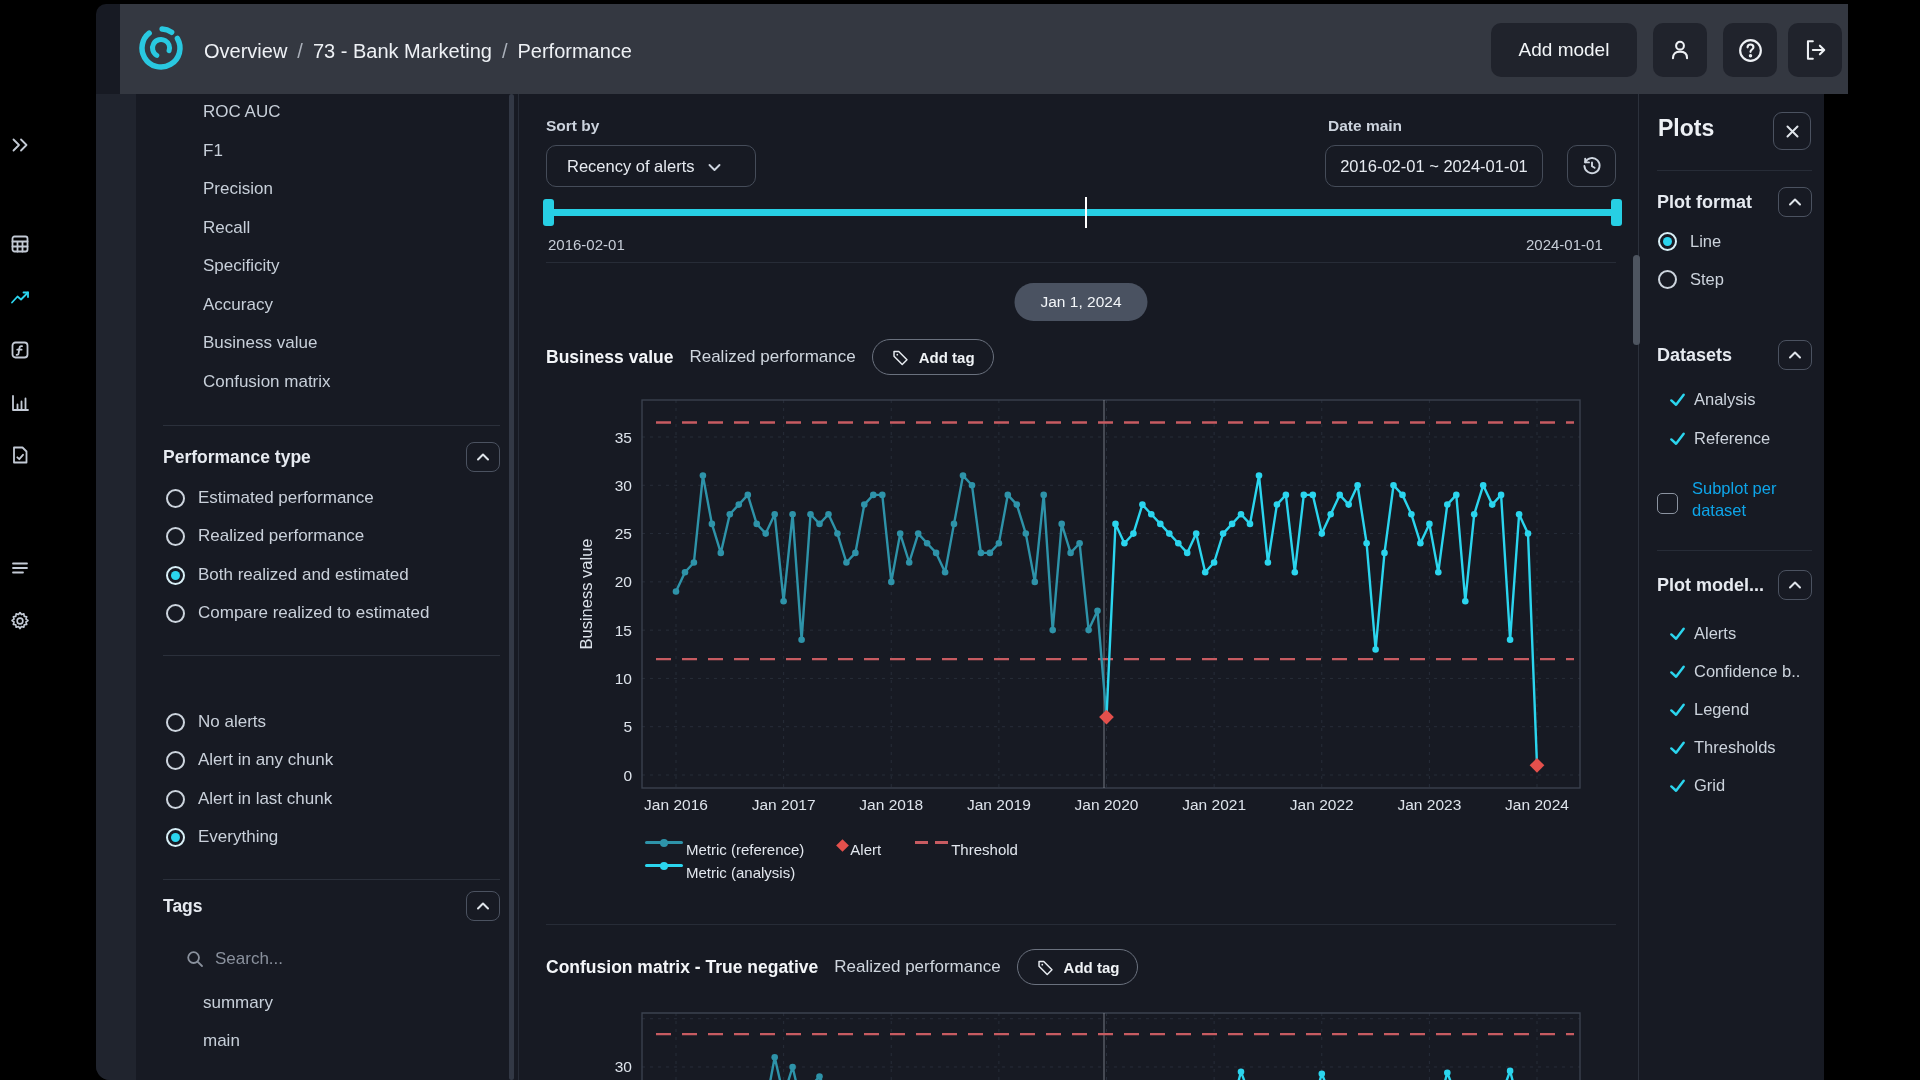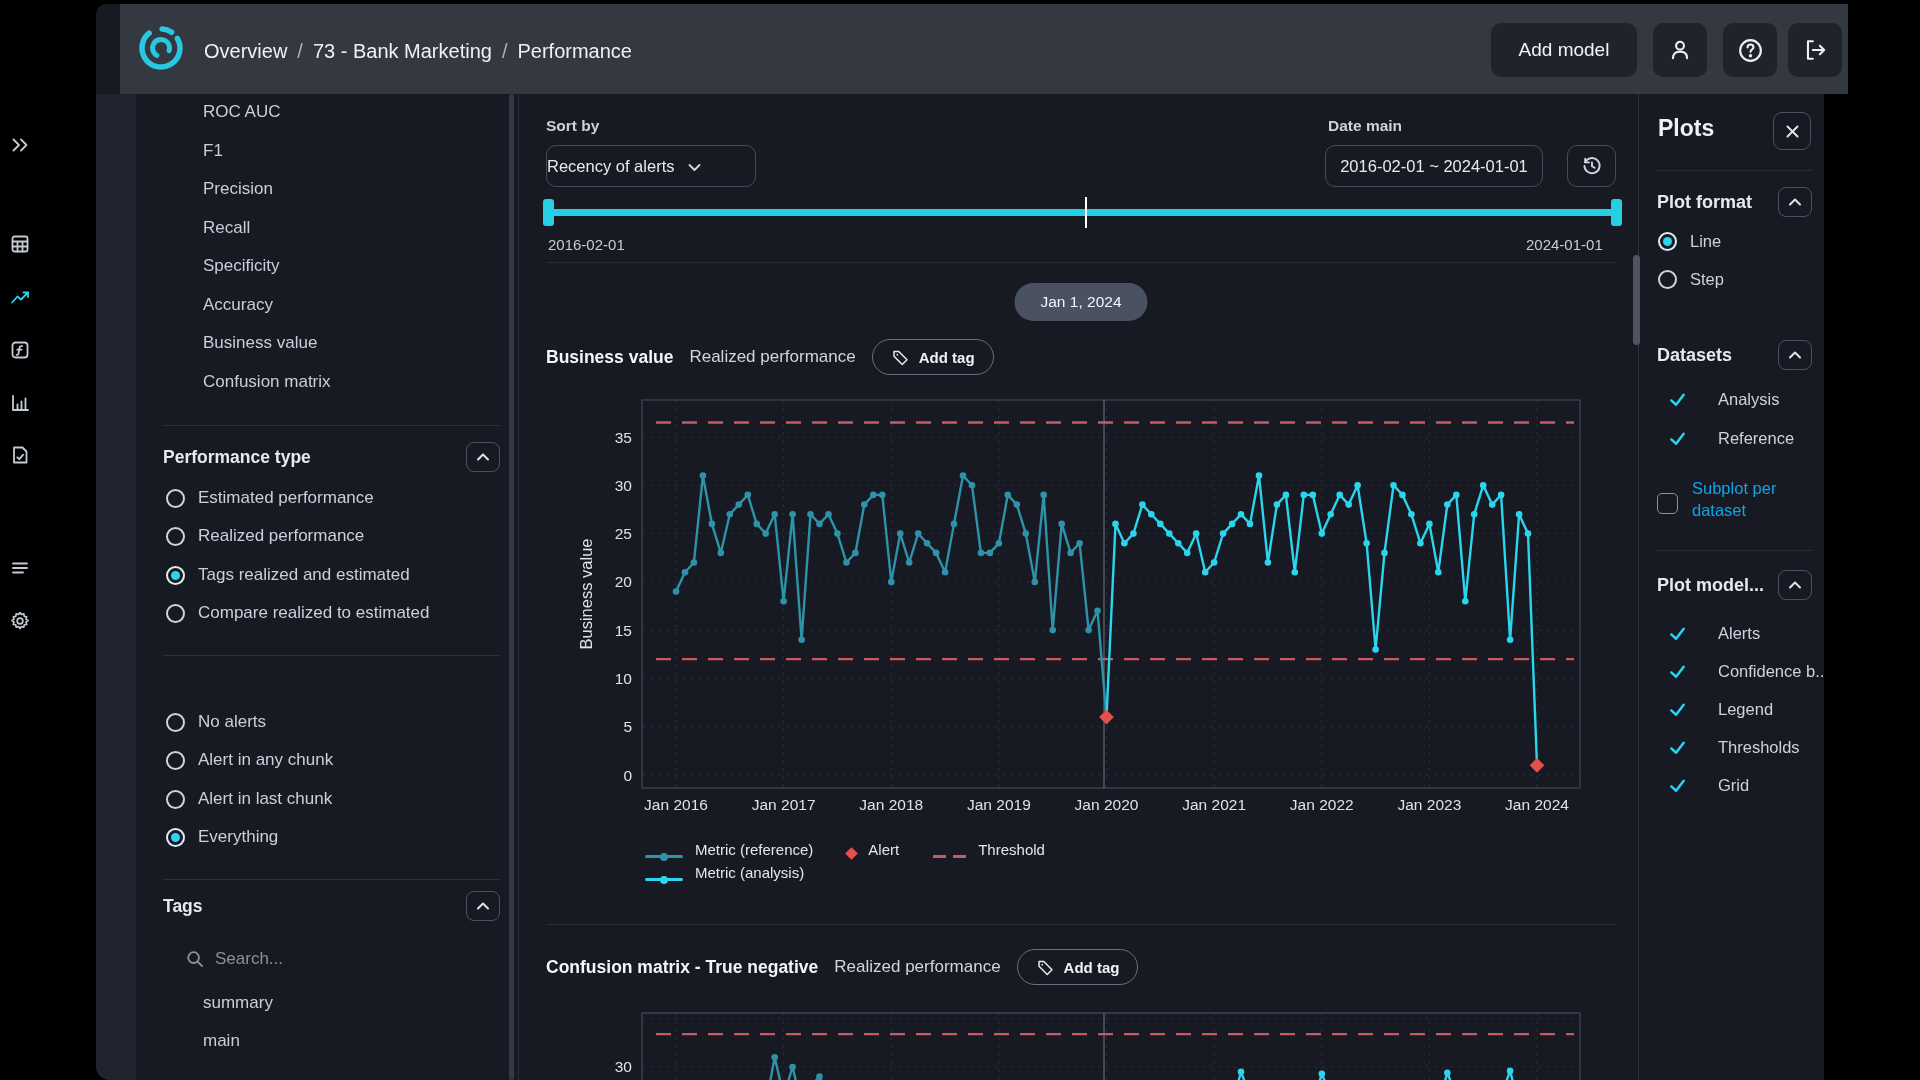--- a/index.html
+++ b/index.html
@@ -64,21 +64,21 @@
 
   
   .chart-head { position:absolute; left:546px; display:flex; align-items:center; gap:16px; }
   .chart-title { font-size:17.5px; font-weight:700; color:#f3f5f8; }
   .chart-sub { font-size:17px; color:#cfd6de; }
   .addtag-btn { height:36px; padding:0 18px; border:1px solid #6a717e; border-radius:18px; background:transparent;
                 color:#f0f3f6; font-size:15px; font-weight:700; display:flex; align-items:center; gap:9px; cursor:pointer; }
   .addtag-btn svg { stroke:#e8ecf1; fill:none; stroke-width:1.7; stroke-linecap:round; stroke-linejoin:round; }
   .legend { position:absolute; left:645px; top:838px; font-size:15px; color:#e2e7ee; }
   .leg-row { display:flex; align-items:center; gap:34px; height:23px; }
-  .leg-item { display:flex; align-items:flex-end; gap:12px; }
+  .leg-item { display:flex; align-items:flex-start; gap:3px; }
   .leg-line { width:38px; height:3px; border-radius:2px; position:relative; }
   .leg-line::after { content:""; position:absolute; left:15px; top:-2.5px; width:8px; height:8px; border-radius:50%; background:inherit; }
   .leg-diamond { width:9px; height:9px; transform:rotate(45deg); }
   .leg-dash { display:flex; gap:7px; }
   .leg-dash i { width:13px; height:3px; display:block; }
 
   
   svg.chart { position:absolute; left:546px; overflow:hidden; }
   .grid { stroke:#272d39; stroke-width:1; stroke-dasharray:3 5; }
   .pframe { fill:none; stroke:#3c4350; stroke-width:1.3; }
@@ -92,21 +92,21 @@
   .main-div { position:absolute; left:1638px; top:94px; width:1px; height:986px; background:#2c313c; }
   .main-thumb { position:absolute; left:1633px; top:255px; width:7px; height:90px; background:#4e5560; border-radius:4px; cursor:pointer; }
 
   
   .rp-title { position:absolute; left:1658px; top:115px; font-size:23px; font-weight:600; color:#eef1f5; }
   .xclose { position:absolute; left:1773px; top:112px; width:38px; height:38px; border:1px solid #4b5260;
             border-radius:9px; background:transparent; display:flex; align-items:center; justify-content:center; cursor:pointer; }
   .rp-head { position:absolute; left:1657px; width:155px; height:34px; display:flex; align-items:center; justify-content:space-between; }
   .rp-head .sec-title { font-size:18px; font-weight:600; white-space:nowrap; overflow:hidden; }
   .rp-radio { position:absolute; left:1658px; height:30px; display:flex; align-items:center; gap:13px; cursor:pointer; }
-  .rp-check { position:absolute; left:1668px; height:28px; display:flex; align-items:center; gap:31px; cursor:pointer; }
+  .rp-check { position:absolute; left:1668px; height:28px; display:flex; align-items:center; gap:7px; cursor:pointer; }
   .rp-check svg { stroke:#2bd5ee; fill:none; stroke-width:2.6; stroke-linecap:round; stroke-linejoin:round; }
   .rp-check .lbl, .rp-radio .radio-label { font-size:16.5px; color:#ccd3dc; white-space:nowrap; }
   .checkbox { position:absolute; left:1657px; top:493px; width:21px; height:21px; border:1.5px solid #8b93a0; border-radius:5px; cursor:pointer; }
   .subplot-lbl { position:absolute; left:1692px; top:478px; width:125px; font-size:16.5px; color:#0ea5e9; line-height:21.5px; }
 </style>
 </head>
 <body>
 
 <div class="screen">
   <div class="app"></div>
@@ -216,21 +216,21 @@
   <div class="radio-row" style="top:483px">
     <span class="radio"></span>
     <span class="radio-label">Estimated performance</span>
   </div>
   <div class="radio-row" style="top:521px">
     <span class="radio"></span>
     <span class="radio-label">Realized performance</span>
   </div>
   <div class="radio-row" style="top:560px">
     <span class="radio sel"></span>
-    <span class="radio-label">Tags realized and estimated</span>
+    <span class="radio-label">Both realized and estimated</span>
   </div>
   <div class="radio-row" style="top:598px">
     <span class="radio"></span>
     <span class="radio-label">Compare realized to estimated</span>
   </div>
 
   <div class="sec-div" style="top:655px"></div>
 
   <div class="radio-row" style="top:707px">
     <span class="radio"></span>
@@ -263,21 +263,21 @@
     <svg width="20" height="20" viewBox="0 0 20 20">
       <circle cx="8.6" cy="8.6" r="5.4"></circle>
         <path d="M12.8 12.8 L17 17"></path>
     </svg>
     <input class="search-input" placeholder="Search..." style="">
   </div>
   <div class="tag-item" style="top:993px">summary</div>
   <div class="tag-item" style="top:1031px">main</div>
 
   <div class="small-label" style="left:546px;top:117px">Sort by</div>
-  <div class="field" style="left:546px;width:210px;">
+  <div class="field" style="left:546px;width:210px;padding-left:20px">
     <span>Recency of alerts</span>
     <span class="chev">
       <svg width="13" height="9" viewBox="0 0 13 9">
           <path d="M1.5 2 L6.5 7 L11.5 2"></path>
         </svg>
     </span>
   </div>
   <div class="small-label" style="left:1328px;top:117px">Date main</div>
   <div class="field" style="left:1325px;width:218px;justify-content:center">
     <span>2016-02-01 ~ 2024-01-01</span>

